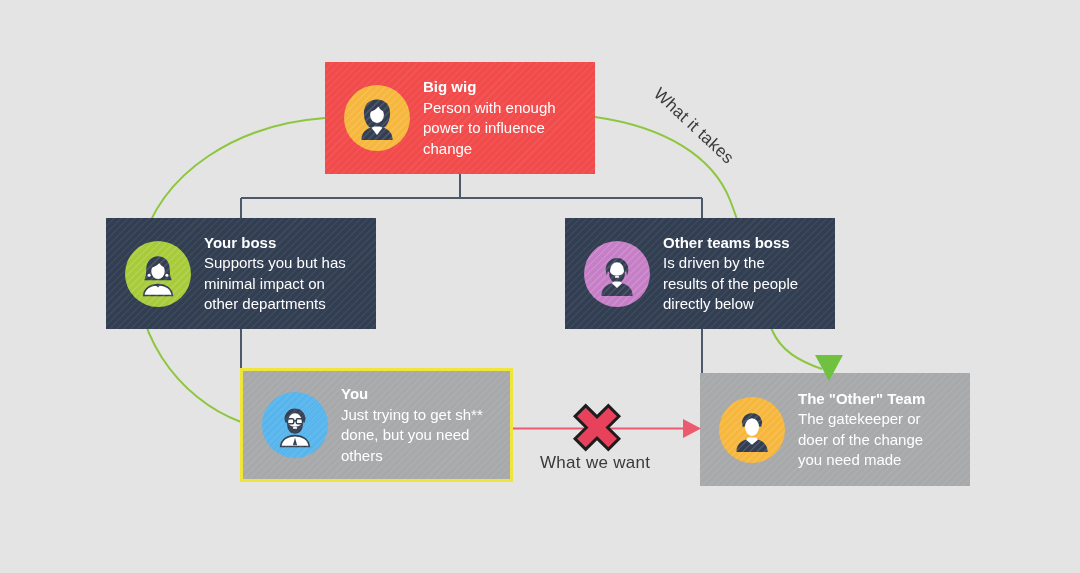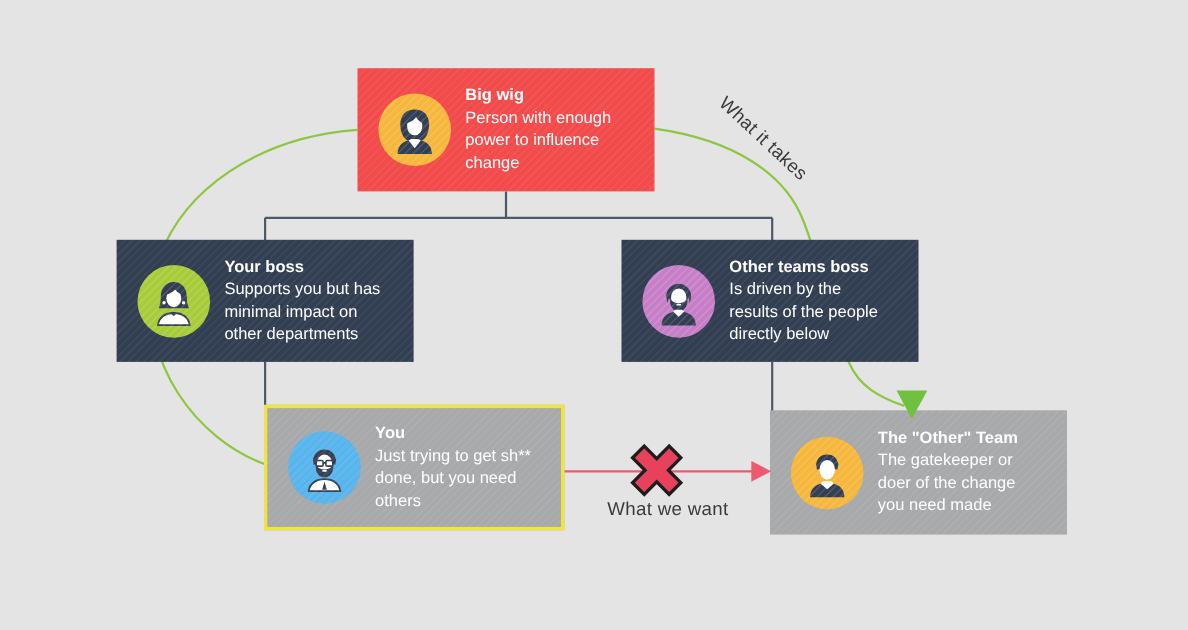--- a/index.html
+++ b/index.html
@@ -27,21 +27,21 @@
   .avatar::after{
     content:"";position:absolute;inset:0;border-radius:50%;pointer-events:none;
     background:repeating-linear-gradient(135deg,rgba(255,255,255,.07) 0 1.5px,transparent 1.5px 5px);
   }
   .texts{margin-left:13px;color:#ffffff;font-size:15px;line-height:20.5px;}
   .node-title{font-weight:700;}
   .node-body{white-space:pre-line;}
   .ink{fill:#333e52;}
   .annotation{position:absolute;z-index:2;color:#3a3a3a;font-size:17px;letter-spacing:.3px;}
   #what-it-takes{left:663px;top:84px;transform:rotate(43deg);transform-origin:0 0;}
-  #what-we-want{left:552px;top:453px;}
+  #what-we-want{left:540px;top:453px;}
 </style>
 </head>
 <body>
 
 <div id="canvas" style="background-color: rgb(228, 228, 228);">
 
   <svg id="under-layer" class="layer" viewBox="0 0 1080 573">
     <path d="M460 174 V198 M241 198 H702 M241 198 V219 M702 198 V219 M241 329 V370 M702 329 V374" fill="none" stroke-width="2" stroke="#4d5869"></path>
     <path d="M325 118 C 240 124 160 170 140 250 C 125 330 180 400 241 422" fill="none" stroke-width="2" stroke="#8dc63f"></path>
     <path d="M595 117 C 666 127 713 157 730 200 C 748 245 757 299 772 330 C 781 351 799 361 822 369" fill="none" stroke-width="2" stroke="#8dc63f"></path>

